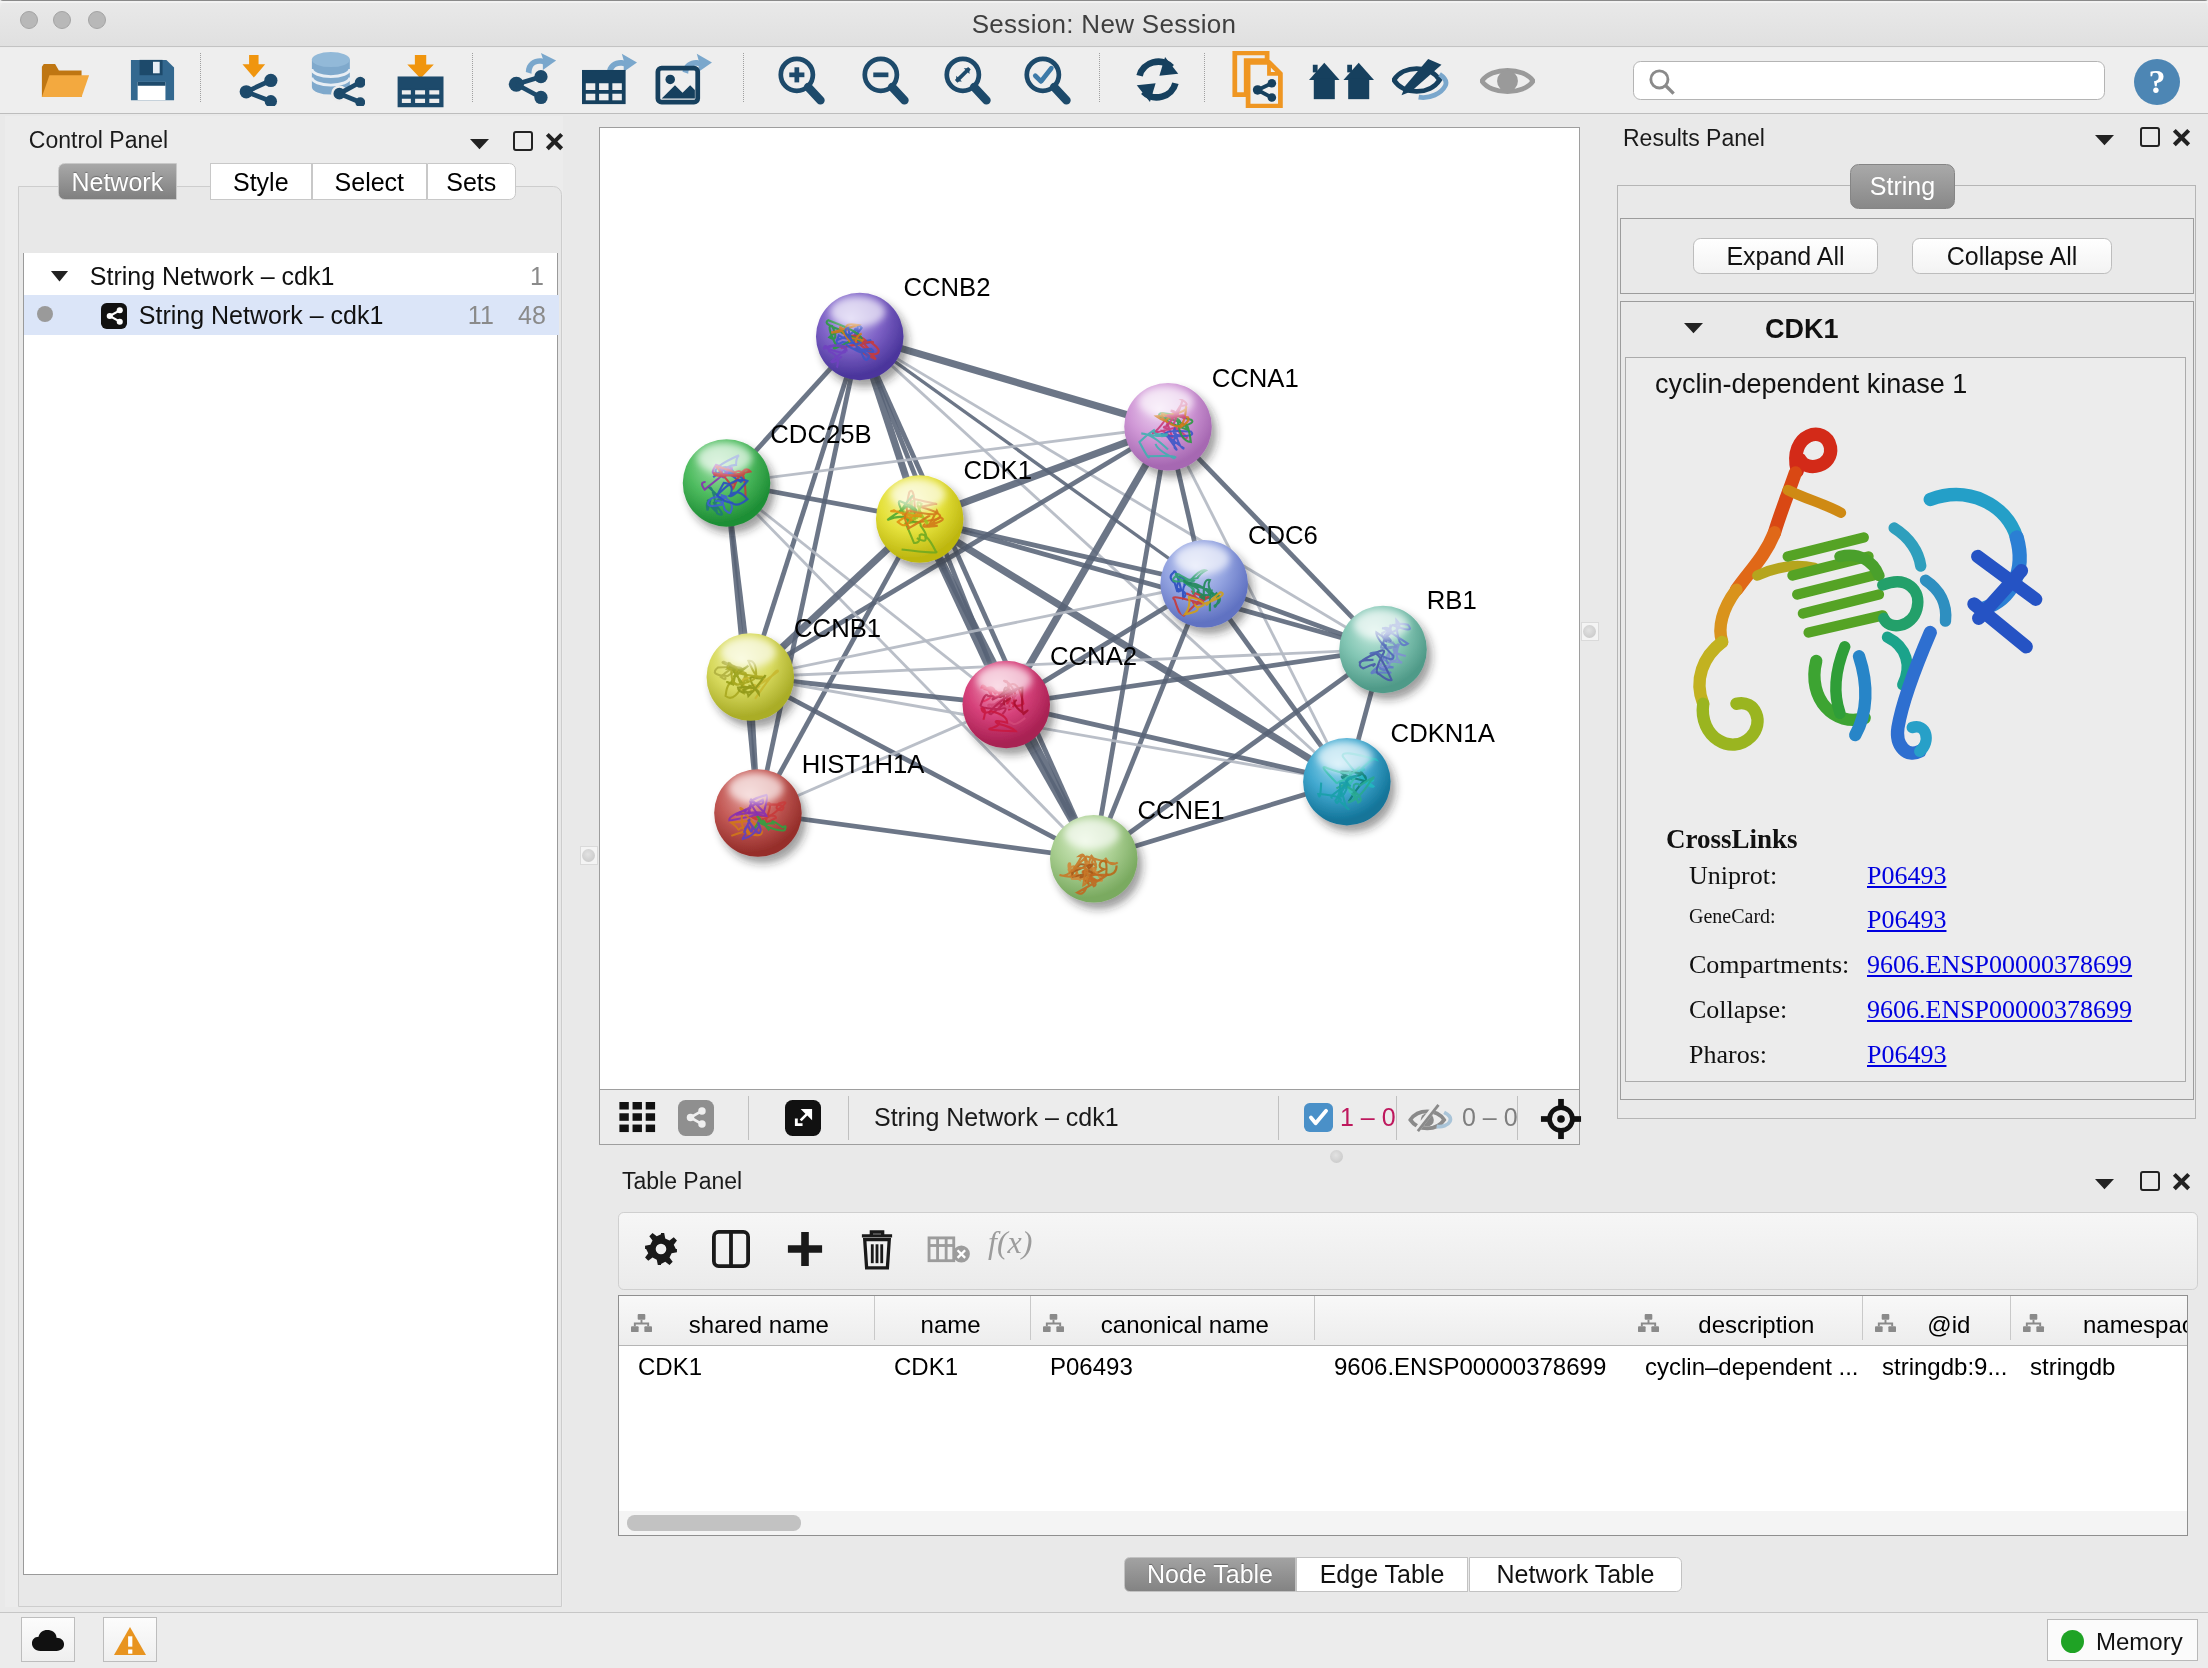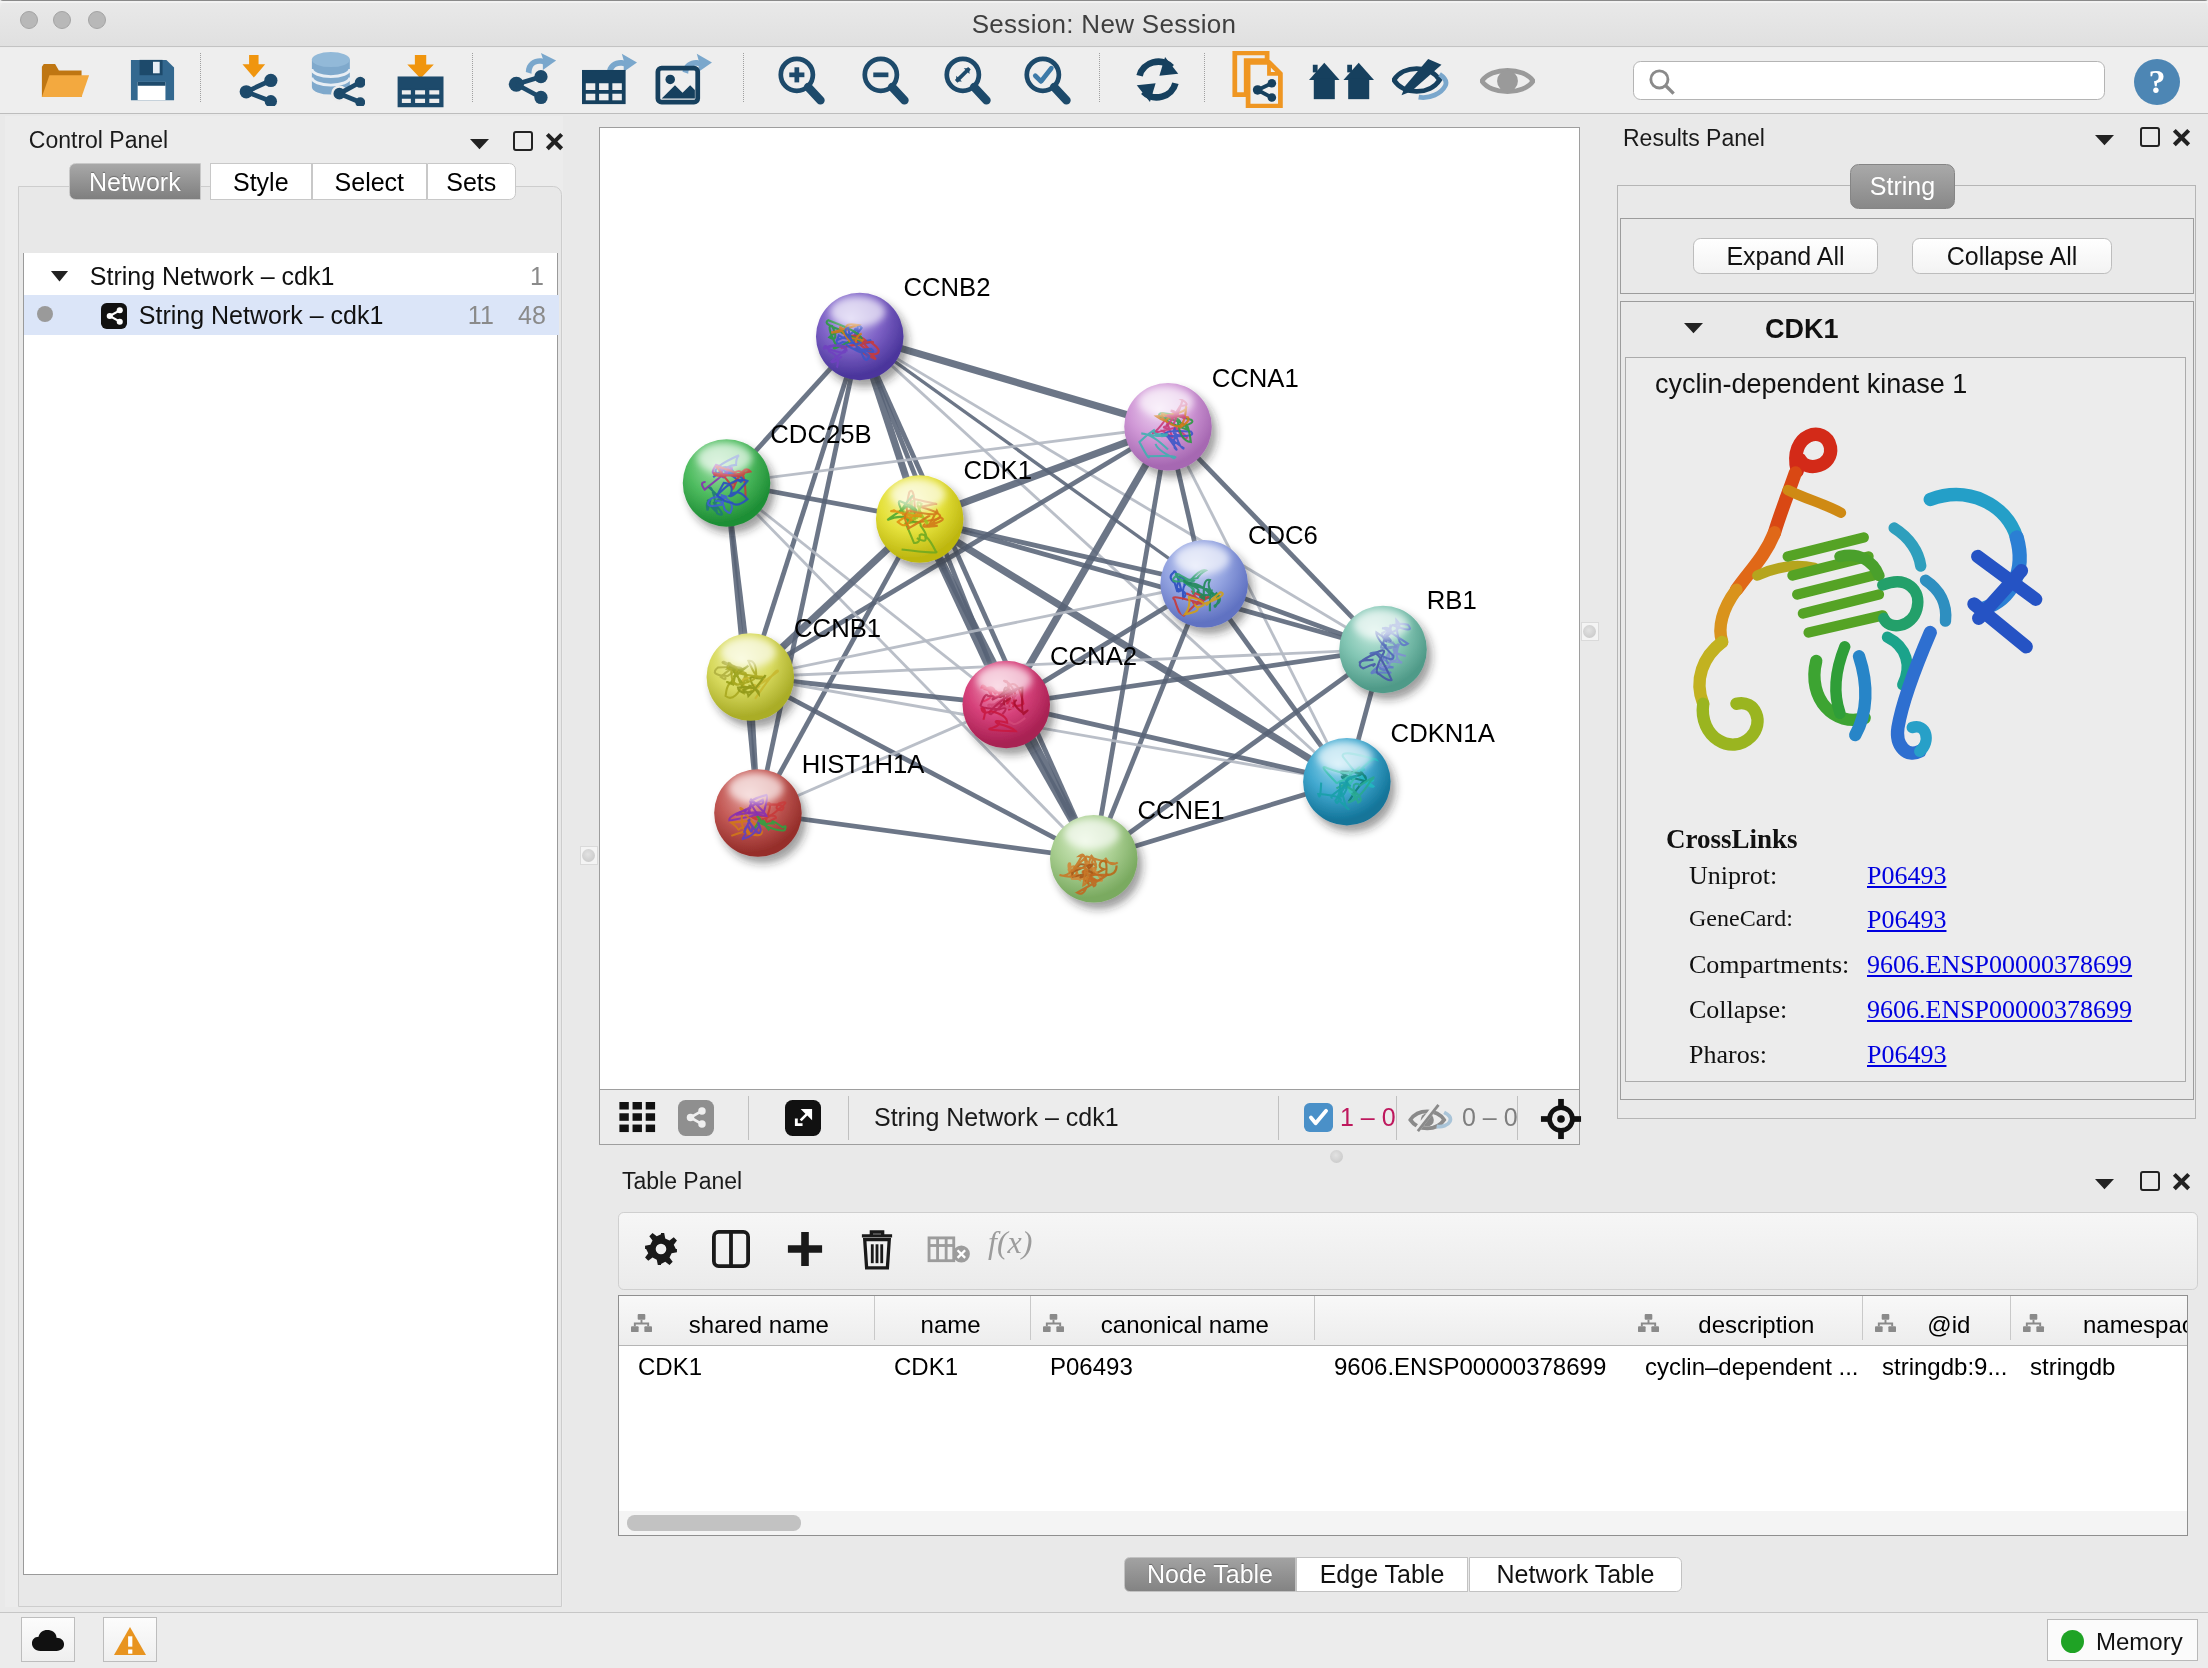--- a/index.html
+++ b/index.html
@@ -176,21 +176,21 @@
 <div class="abs" style="left:4.8px;top:116px;width:558px;height:1491px;background:#ececec">
  <div class="abs phead" style="left:24px;top:11.4px">Control Panel</div>
  <svg class="abs" style="left:464px;top:21px" width="21" height="13.3" viewBox="0 0 22 14">
       <path d="M1 2 L21 2 L11 13 Z" fill="#222"></path>
     </svg>
  <div class="abs" style="left:508px;top:15px;width:20px;height:20px;border:2.9px solid #222;border-radius:2.9px"></div>
  <svg class="abs" style="left:538px;top:14.3px" width="23" height="23" viewBox="0 0 24 24">
       <path d="M3 6 L6 3 L12 9 L18 3 L21 6 L15 12 L21 18 L18 21 L12 15 L6 21 L3 18 L9 12 Z" fill="#222"></path>
     </svg>
  <div class="abs" style="left:13.3px;top:70px;width:544px;height:1421px;background:#e8e8e8;border:1px solid #cdcdcd;border-radius:0 8.6px 0 0"></div>
- <div class="abs tabbtn tabsel" style="left:64px;top:47px;width:132px;border-radius:6.7px 0 0 6.7px">Network</div>
+ <div class="abs tabbtn tabsel" style="left:53px;top:47px;width:119px;border-radius:6.7px 0 0 6.7px">Network</div>
  <div class="abs tabbtn" style="left:205px;top:47px;width:102px">Style</div>
  <div class="abs tabbtn" style="left:307px;top:47px;width:115px">Select</div>
  <div class="abs tabbtn" style="left:422px;top:47px;width:89px;border-radius:0 6.7px 6.7px 0">Sets</div>
  <div class="abs" style="left:18px;top:137px;width:535px;height:1322px;background:#fff;border:1px solid #9a9a9a;border-top:none">
    <div class="abs" style="left:0;top:5.7px;width:535px;height:36px">
      <svg class="abs" style="left:26px;top:11.4px" width="19" height="12.4" viewBox="0 0 20 13">
           <path d="M1 1 L19 1 L10 12 Z" fill="#222"></path>
         </svg>
      <div class="abs" style="left:66px;top:3.8px;font-size:25px;color:#111">String Network – cdk1</div>
      <div class="abs" style="left:0px;top:3.8px;width:520px;text-align:right;font-size:25px;color:#8a8a8a">1</div>
@@ -626,21 +626,21 @@
   <path d="M300 230 C285 265 271 300 266 330 C263 350 276 362 289 355" stroke="#2e6fd0" stroke-width="14"></path>
   <path d="M289 355 C301 345 296 325 281 330" stroke="#27a0c8" stroke-width="12"></path>
   <path d="M225 255 C235 285 234 315 221 338" stroke="#2785c8" stroke-width="13"></path>
   <path d="M262 120 C278 130 288 145 290 160" stroke="#2f9fbd" stroke-width="12"></path>
   <path d="M295 175 C310 185 318 200 316 218" stroke="#2e8fc0" stroke-width="12"></path>
  </g>
 </svg>
 <div class="abs serif" style="left:1666px;top:824px;font-size:27px;font-weight:bold;color:#111">CrossLinks</div>
 <div class="abs serif" style="left:1689px;top:861px;font-size:26px;color:#111">Uniprot:</div>
 <div class="abs serif lnk" style="left:1867px;top:861px;font-size:26px;text-decoration:underline;color:#0000e0">P06493</div>
-<div class="abs serif" style="left:1689px;top:905px;font-size:24px;color:#111">GeneCard:</div>
+<div class="abs serif" style="left:1689px;top:905px;font-size:20px;color:#111">GeneCard:</div>
 <div class="abs serif lnk" style="left:1867px;top:905px;font-size:26px;text-decoration:underline;color:#0000e0">P06493</div>
 <div class="abs serif" style="left:1689px;top:950px;font-size:26px;color:#111">Compartments:</div>
 <div class="abs serif lnk" style="left:1867px;top:950px;font-size:26px;text-decoration:underline;color:#0000e0">9606.ENSP00000378699</div>
 <div class="abs serif" style="left:1689px;top:995px;font-size:26px;color:#111">Collapse:</div>
 <div class="abs serif lnk" style="left:1867px;top:995px;font-size:26px;text-decoration:underline;color:#0000e0">9606.ENSP00000378699</div>
 <div class="abs serif" style="left:1689px;top:1040px;font-size:26px;color:#111">Pharos:</div>
 <div class="abs serif lnk" style="left:1867px;top:1040px;font-size:26px;text-decoration:underline;color:#0000e0">P06493</div>
 
 <div class="abs phead" style="left:622px;top:1168px">Table Panel</div>
 <svg class="abs" style="left:2094px;top:1177px" width="21" height="13.3" viewBox="0 0 22 14">

